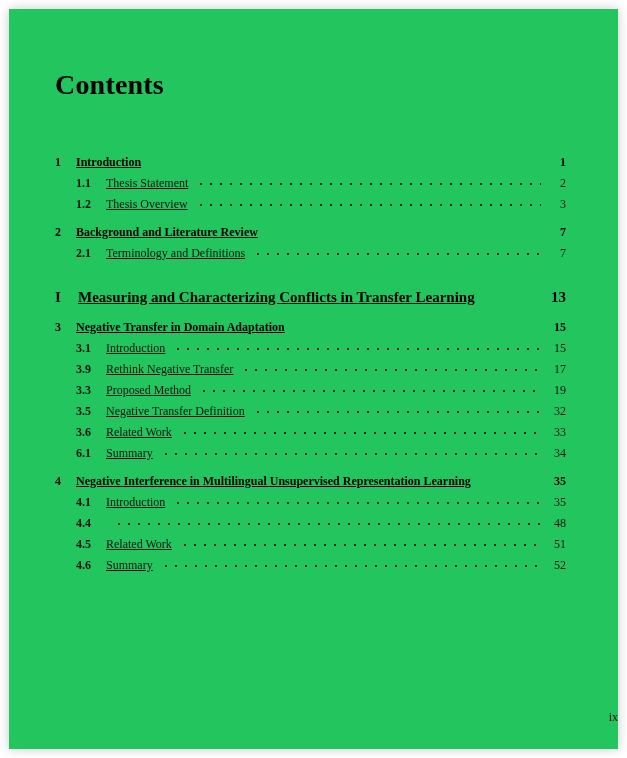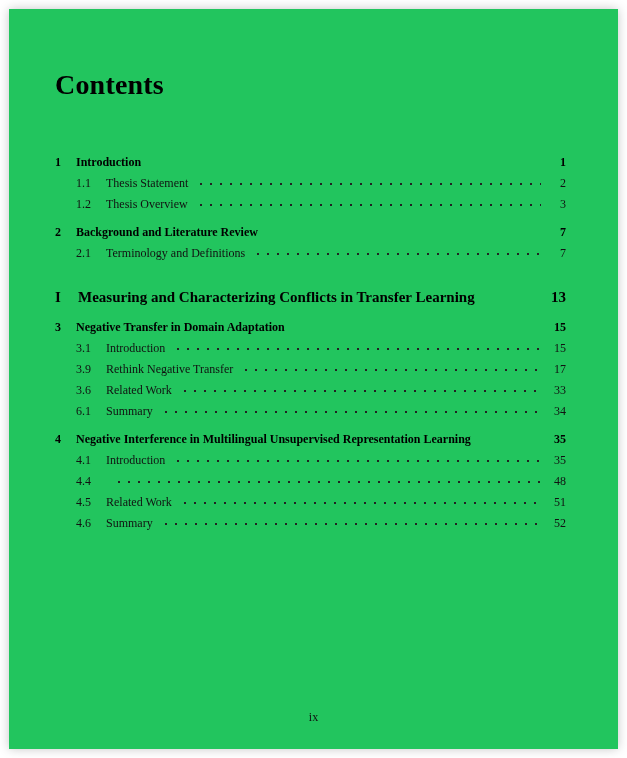--- a/index.html
+++ b/index.html
@@ -56,24 +56,25 @@
     margin-bottom: 16px;
     color: #000000;
   }
   .toc-row .num {
     flex: 0 0 auto;
     display: inline-block;
   }
   .toc-row.chapter .num { width: 21px; }
   .toc-row.part .num { width: 23px; }
   .toc-row.section { padding-left: 21px; }
-  .toc-row.section .num { width: 30px; }
+  .toc-row.section .num { width: 30px; font-weight: bold; }
   .toc-row .title {
     flex: 0 1 auto;
     white-space: nowrap;
+    text-decoration: underline;
   }
   .leader {
     flex: 1 1 auto;
     min-width: 10px;
     align-self: stretch;
   }
   .leader.dotted {
     margin-left: 7px;
     margin-right: 3px;
     background-image: radial-gradient(circle, #222222 1.05px, rgba(0,0,0,0) 1.3px);
@@ -84,21 +85,21 @@
   .toc-row .pg {
     flex: 0 0 auto;
     width: 22px;
     text-align: right;
   }
   .footer {
     position: absolute;
     bottom: 24px;
     left: 0;
     width: 100%;
-    text-align: center;
+    text-align: right;
     font-size: 12px;
     color: #111111;
   }
 </style>
 </head>
 <body>
 
 <div class="page">
   <h1 class="doc-title">Contents</h1>
   <div class="toc" id="toc">
@@ -150,20 +151,32 @@
         <span class="leader dotted"></span>
         <span class="pg">15</span>
       </div>
       <div class="toc-row section">
         <span class="num">3.9</span>
         <span class="title">Rethink Negative Transfer</span>
         <span class="leader dotted"></span>
         <span class="pg">17</span>
       </div>
       <div class="toc-row section">
+        <span class="num">3.3</span>
+        <span class="title">Proposed Method</span>
+        <span class="leader dotted"></span>
+        <span class="pg">19</span>
+      </div>
+      <div class="toc-row section">
+        <span class="num">3.5</span>
+        <span class="title">Negative Transfer Definition</span>
+        <span class="leader dotted"></span>
+        <span class="pg">32</span>
+      </div>
+      <div class="toc-row section">
         <span class="num">3.6</span>
         <span class="title">Related Work</span>
         <span class="leader dotted"></span>
         <span class="pg">33</span>
       </div>
       <div class="toc-row section">
         <span class="num">6.1</span>
         <span class="title">Summary</span>
         <span class="leader dotted"></span>
         <span class="pg">34</span>

